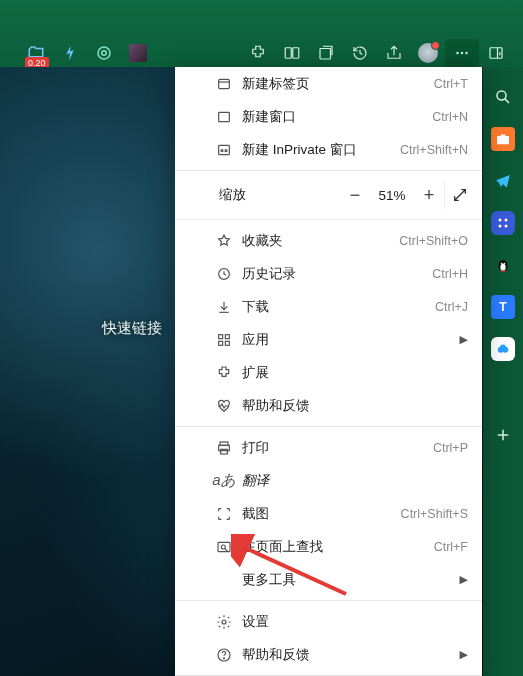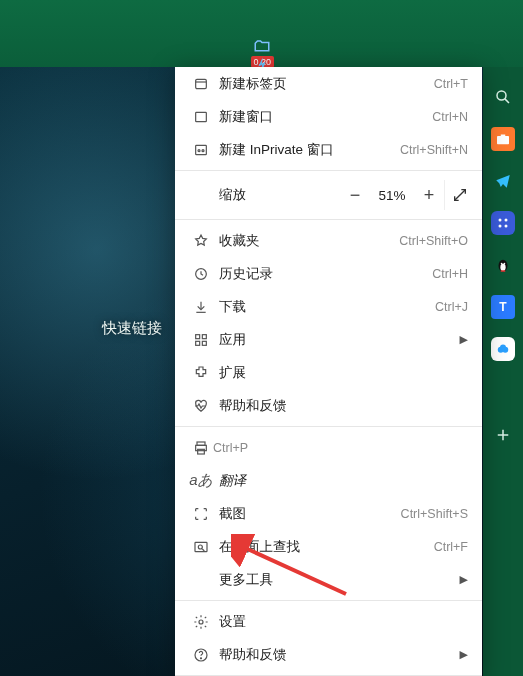--- a/index.html
+++ b/index.html
@@ -1,37 +1,37 @@
 <!DOCTYPE html>
 <html><head>
 <meta charset="utf-8">
 <style>
   * { box-sizing: border-box; margin: 0; padding: 0; }
   body { font-family: "Segoe UI", Arial, sans-serif; font-size: 14px; width: 523px; height: 676px; overflow: hidden; background: #0b5736; position: relative; }
   .toolbar { height: 67px; background: linear-gradient(#0e6b42,#0b5e3a); position: relative; }
-  .toolbar-icons { position: absolute; top: 38px; left: 0; right: 0; height: 29px; display: flex; align-items: center; padding: 0 16px; flex-direction: column; }
+  .toolbar-icons { position: absolute; top: 38px; left: 13px; right: 0; height: 29px; display: flex; align-items: center; padding: 0 6px; }
   .tb-icon { width: 34px; height: 28px; display: flex; align-items: center; justify-content: center; color: #d9f1e6; position: relative; }
   .tb-icon svg, .sb-icon svg { width: 18px; height: 18px; }
   .badge { position: absolute; left: 6px; top: 18px; background: #e53935; color: #fff; font-size: 9px; padding: 0 3px; border-radius: 2px; line-height: 12px; }
   .avatar { width: 18px; height: 18px; border-radius: 2px; background: linear-gradient(135deg,#6b4a6e,#2f2030); }
   .profile { width: 20px; height: 20px; border-radius: 50%; background: radial-gradient(circle,#cfd8dc,#90a4ae); position: relative; }
   .profile::after { content:''; position:absolute; top:-2px; right:-2px; width:7px; height:7px; background:#ff5252; border-radius:50%; border:1px solid #0b5e3a; }
   .ellipsis-btn { background: rgba(0,60,30,.35); border-radius: 4px; color:#d9f1e6; }
   .newtab-btn { margin-left: auto; margin-right: 4px; }
   .content-bg { position: absolute; top: 67px; left: 0; width: 483px; height: 609px; background:
      radial-gradient(circle at 20% 30%, rgba(80,170,200,.35), transparent 40%),
      radial-gradient(circle at 55% 70%, rgba(30,100,130,.35), transparent 45%),
      linear-gradient(160deg,#0a2f3d,#07202c 55%,#04141c);
   }
   .quick-links { position: absolute; top: 252px; left: 102px; color: #eef6f2; font-size: 15px; text-shadow: 0 0 8px rgba(0,0,0,.6); }
   .sidebar { position: absolute; top: 67px; right: 0; width: 40px; height: 609px; background: #0b5736; display: flex; flex-direction: column; align-items: center; gap: 18px; padding-top: 18px; }
   .sb-icon { width: 24px; height: 24px; display: flex; align-items: center; justify-content: center; color: #d9f1e6; border-radius: 4px; }
   .menu { position: absolute; top: 67px; left: 175px; width: 307px; background: #fff; box-shadow: 0 4px 24px rgba(0,0,0,.35); color: #333; }
   .menu ul { list-style: none; }
-  .menu li { display: flex; align-items: center; height: 33px; padding: 0 14px; }
+  .menu li { display: flex; align-items: center; height: 33px; padding: 0 14px; margin-left: 23px; }
   .menu li .mi { width: 24px; display: flex; justify-content: center; color: #555; font-size: 15px; }
   .menu li .lbl { flex: 1; padding-left: 6px; font-size: 13.5px; color: #222; }
   .menu li .cut { color: #8a8a8a; font-size: 12.5px; }
   .menu li .arrow { color: #555; font-size: 11px; }
   .menu hr { border: none; border-top: 1px solid #e6e6e6; margin: 4px 0; }
   .zoom-row { display: flex; align-items: center; height: 40px; padding: 0 8px 0 14px; }
   .zoom-row .lbl { flex: 1; padding-left: 30px; font-size: 13.5px; color: #222; }
   .zoom-btn { width: 30px; height: 30px; display:flex; align-items:center; justify-content:center; color:#444; font-size:18px; }
   .zoom-pct { width: 44px; text-align: center; font-size: 13.5px; color: #222; }
   .zoom-full { width: 30px; height: 30px; display:flex; align-items:center; justify-content:center; border-left: 1px solid #eee; }
@@ -282,20 +282,21 @@
   <hr>
   <ul>
     <li>
       <span class="mi">
           <svg width="16" height="16" viewBox="0 0 24 24" fill="none" stroke="currentColor" stroke-width="1.8">
             <rect x="6" y="3" width="12" height="5"></rect>
             <rect x="4" y="8" width="16" height="8"></rect>
             <rect x="7" y="14" width="10" height="7"></rect>
           </svg>
         </span>
+      <span class="lbl">打印</span>
       <span class="cut">Ctrl+P</span>
     </li>
     <li class="translate-row">
       <span class="mi">aあ</span>
       <span class="lbl">翻译</span>
     </li>
     <li>
       <span class="mi">
           <svg width="16" height="16" viewBox="0 0 24 24" fill="none" stroke="currentColor" stroke-width="1.8">
             <path d="M4 4h4M4 4v4M20 4h-4M20 4v4M4 20h4M4 20v-4M20 20h-4M20 20v-4"></path>

